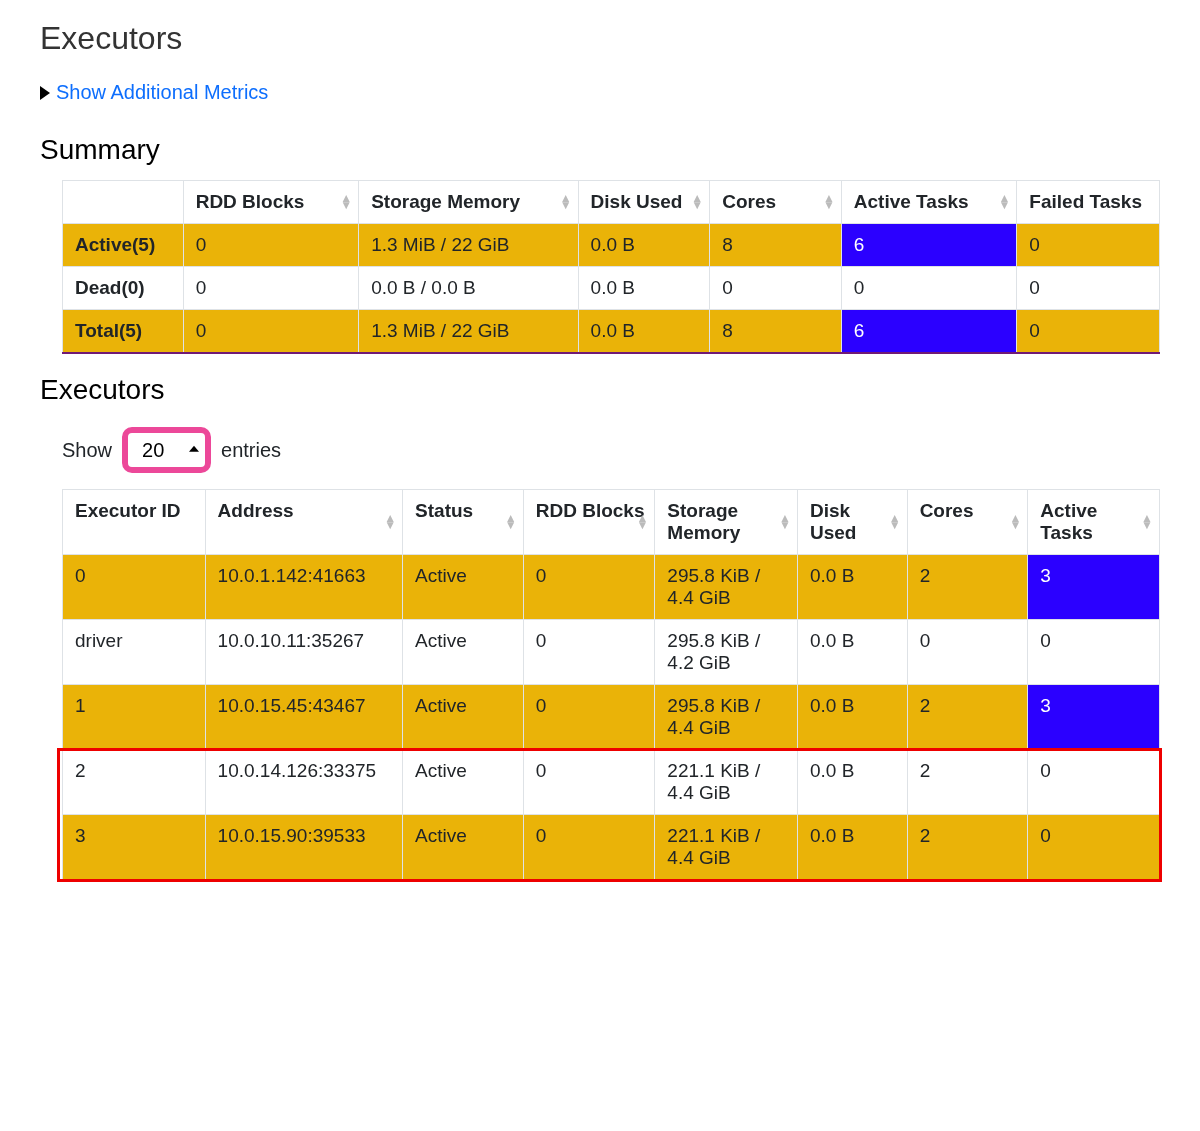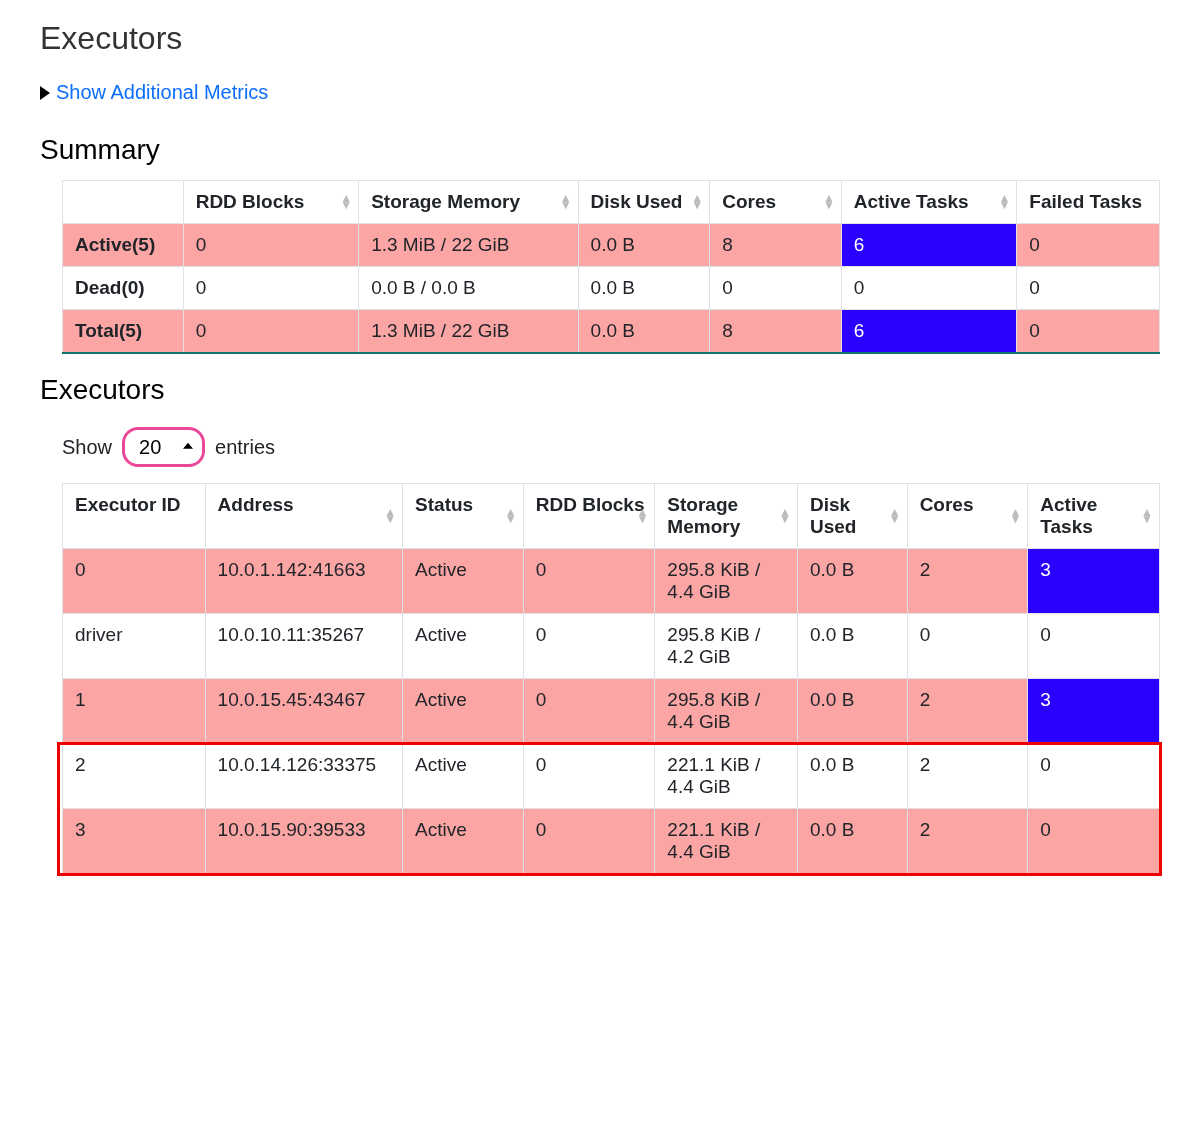--- a/index.html
+++ b/index.html
@@ -62,39 +62,39 @@
   }
   .sort-icon {
     position: absolute;
     right: 6px;
     top: 50%;
     transform: translateY(-50%);
     font-size: 12px;
     color: #bbb;
     line-height: 0.6;
   }
-  tr.stripe-odd td { background: #fca5a5; }
+  tr.stripe-odd td { background: #eab308; }
   tr.stripe-even td { background: #fff; }
   td.highlight-blue {
     background: #2b00ff !important;
     color: #fff;
   }
   .entries-bar {
     padding-left: 22px;
     font-size: 20px;
     margin: 21px 0 16px 0;
     display: flex;
     align-items: center;
     gap: 10px;
   }
   select.entries-select {
     font-size: 20px;
     padding: 6px 40px 6px 14px;
-    border: 3px solid #ec4899;
-    border-radius: 16px;
+    border: 6px solid #ec4899;
+    border-radius: 10px;
     appearance: none;
     background: #fff;
     position: relative;
   }
   .select-wrap { position: relative; display: inline-block; }
   .select-wrap::after {
     content: "";
     position: absolute;
     right: 12px;
     top: 50%;
@@ -115,21 +115,21 @@
     border-right: 5px solid transparent;
     border-top: 6px solid #000;
   }
   .red-box {
     position: absolute;
     border: 3px solid #e00;
     pointer-events: none;
     z-index: 5;
   }
   .exec-wrap { position: relative; }
-  .summary-table tr.bottom-rule td { border-bottom: 2px solid #0f766e; }
+  .summary-table tr.bottom-rule td { border-bottom: 2px solid #701a75; }
 </style>
 </head>
 <body>
 
 
 
 <h2 class="page-title">Executors</h2>
 
 <div class="toggle-link">
   <span class="caret"></span>

